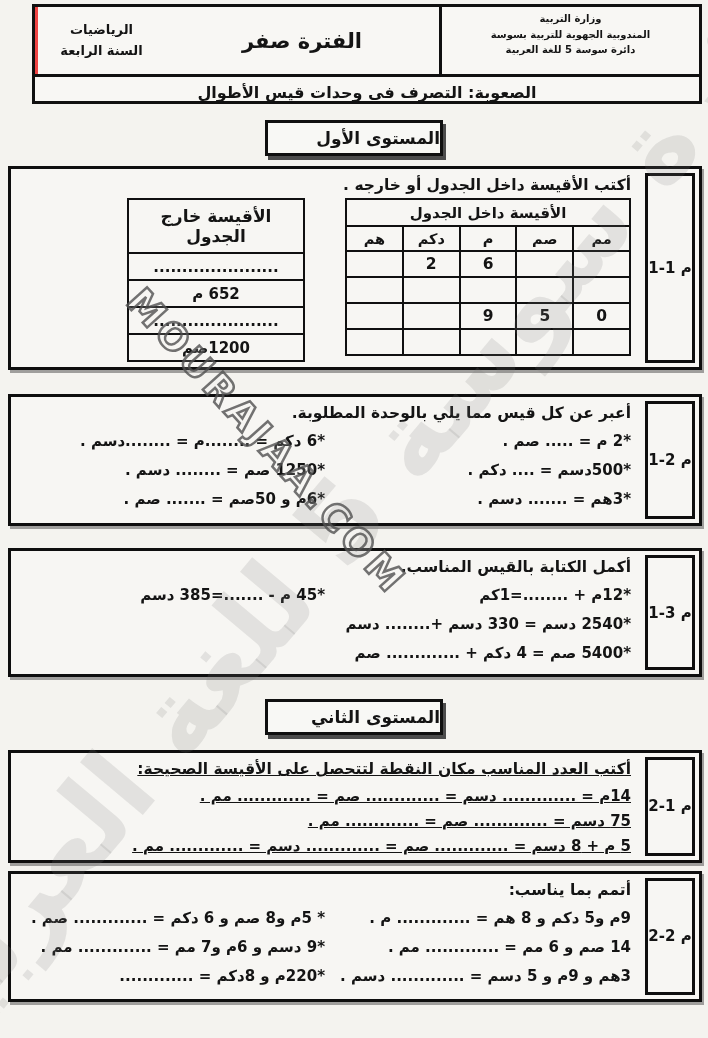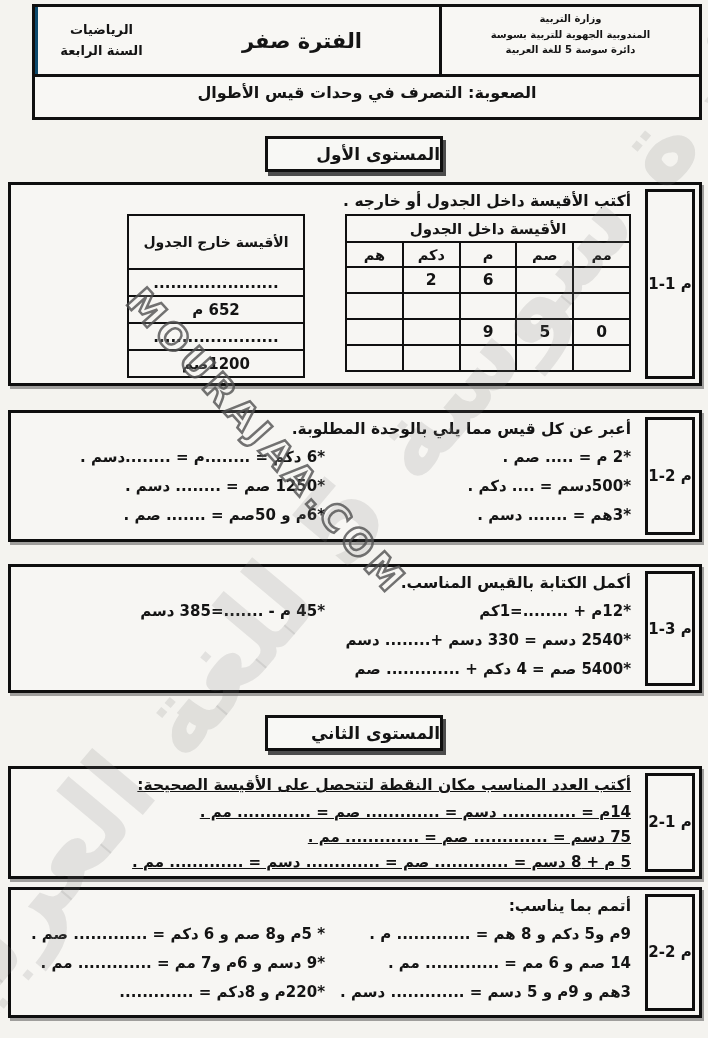--- a/index.html
+++ b/index.html
@@ -27,22 +27,22 @@
     font-size:37px; letter-spacing:5px; white-space:nowrap;
     color:rgba(245,245,245,0.15);
     -webkit-text-stroke:2.5px rgba(80,80,80,0.8);
     z-index:5; pointer-events:none;
   }
   
   .header { margin:4px 6px 0 32px; border:3px solid #101010; background:rgba(255,255,255,0.35); }
   .header-top { display:flex; border-bottom:3px solid #101010; height:70px; }
   .cell-ministry { width:260px; border-left:3px solid #101010; text-align:center; font-size:10px; line-height:1.55; padding-top:4px; }
   .cell-period { flex:1; display:flex; align-items:center; justify-content:center; font-size:21px; }
-  .cell-subject { width:130px; border-left:3px solid #0c4a6e; text-align:center; font-size:13px; line-height:1.6; padding-top:13px; }
-  .header-bottom { height:40px; line-height:31px; text-align:center; font-size:16px; }
+  .cell-subject { width:130px; border-left:3px solid #ef4444; text-align:center; font-size:13px; line-height:1.6; padding-top:13px; }
+  .header-bottom { height:24px; line-height:31px; text-align:center; font-size:16px; }
   
   .level-badge {
     width:178px; margin:16px auto 0;
     border:3px solid #101010; box-shadow:3px 4px 0 #4c4c4c;
     font-size:17px; padding:5px 0;
     background:rgba(255,255,255,0.4); position:relative; z-index:2;
   }
   
   .sec {
     margin:10px 6px 0 8px;
@@ -60,21 +60,21 @@
   .instruction { font-size:15.5px; line-height:1.3; }
   
   .tables { display:flex; margin-top:3px; align-items:flex-start; }
   table { border-collapse:collapse; }
   th, td { border:2.5px solid #101010; text-align:center; }
   .t-inside { width:286px; margin-left:40px; flex-shrink:0;padding-left:27px; }
   .t-inside .t-title { height:27px; font-size:15px; }
   .t-inside .t-head th { height:25px; font-size:14.5px; width:57px;margin-left:21px; }
   .t-inside td { height:26px; font-size:15.5px; }
   .t-outside { width:178px; flex-shrink:0; }
-  .t-outside .t-title { height:54px; font-size:14px; }
+  .t-outside .t-title { height:54px; font-size:17px; }
   .t-outside td { height:27px; font-size:15px; }
   
   .two-col { display:grid; grid-template-columns:1fr 1fr; margin-top:9px; row-gap:11px; font-size:15px; }
   .two-col > div { text-align:right; white-space:nowrap; }
   .line-list .line { font-size:15px; margin-top:7px; text-align:right; white-space:nowrap; }
   .bottom-line { font-size:15px; margin-top:11px; text-align:right; }
   .sec-s21 { margin-top:24px; } .sec-s21 .content { padding-bottom:15px; }
   .sec-s31 { margin-top:22px; } .sec-s31 .content { padding-bottom:12px; }
   .badge-2 { margin-top:22px; }
   .sec-s12 { margin-top:15px; } .sec-s12 .content { padding-bottom:5px;text-decoration:underline; }

